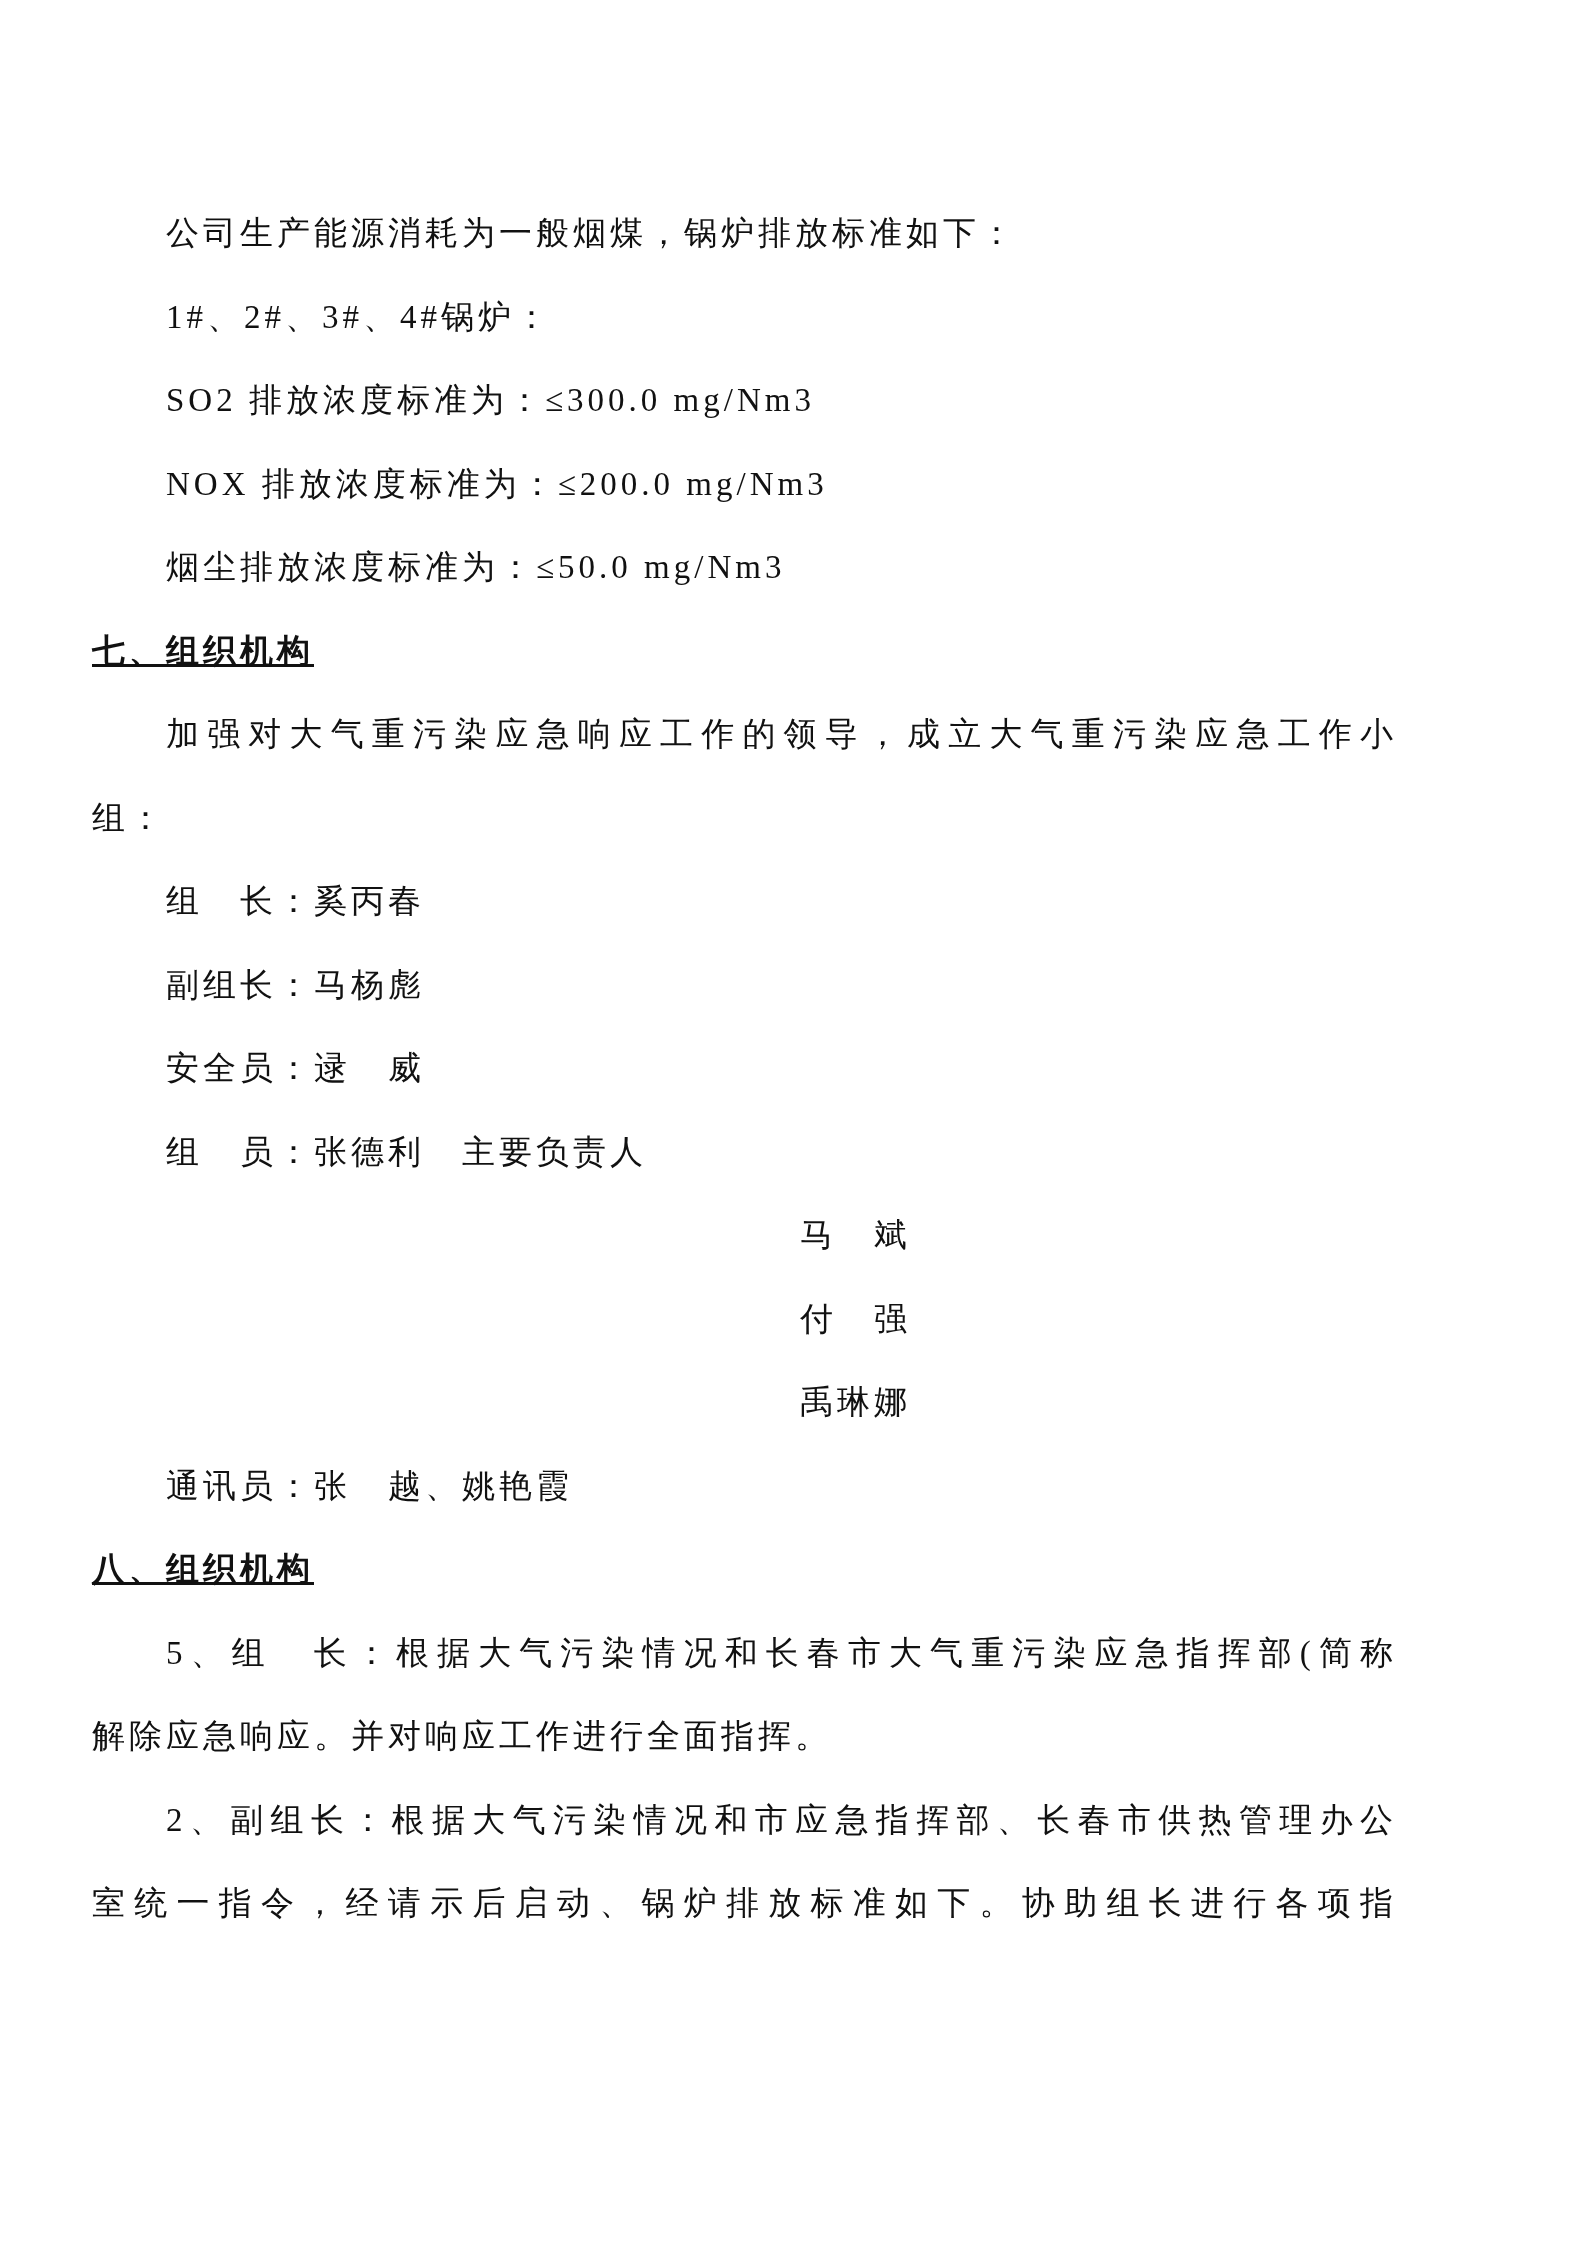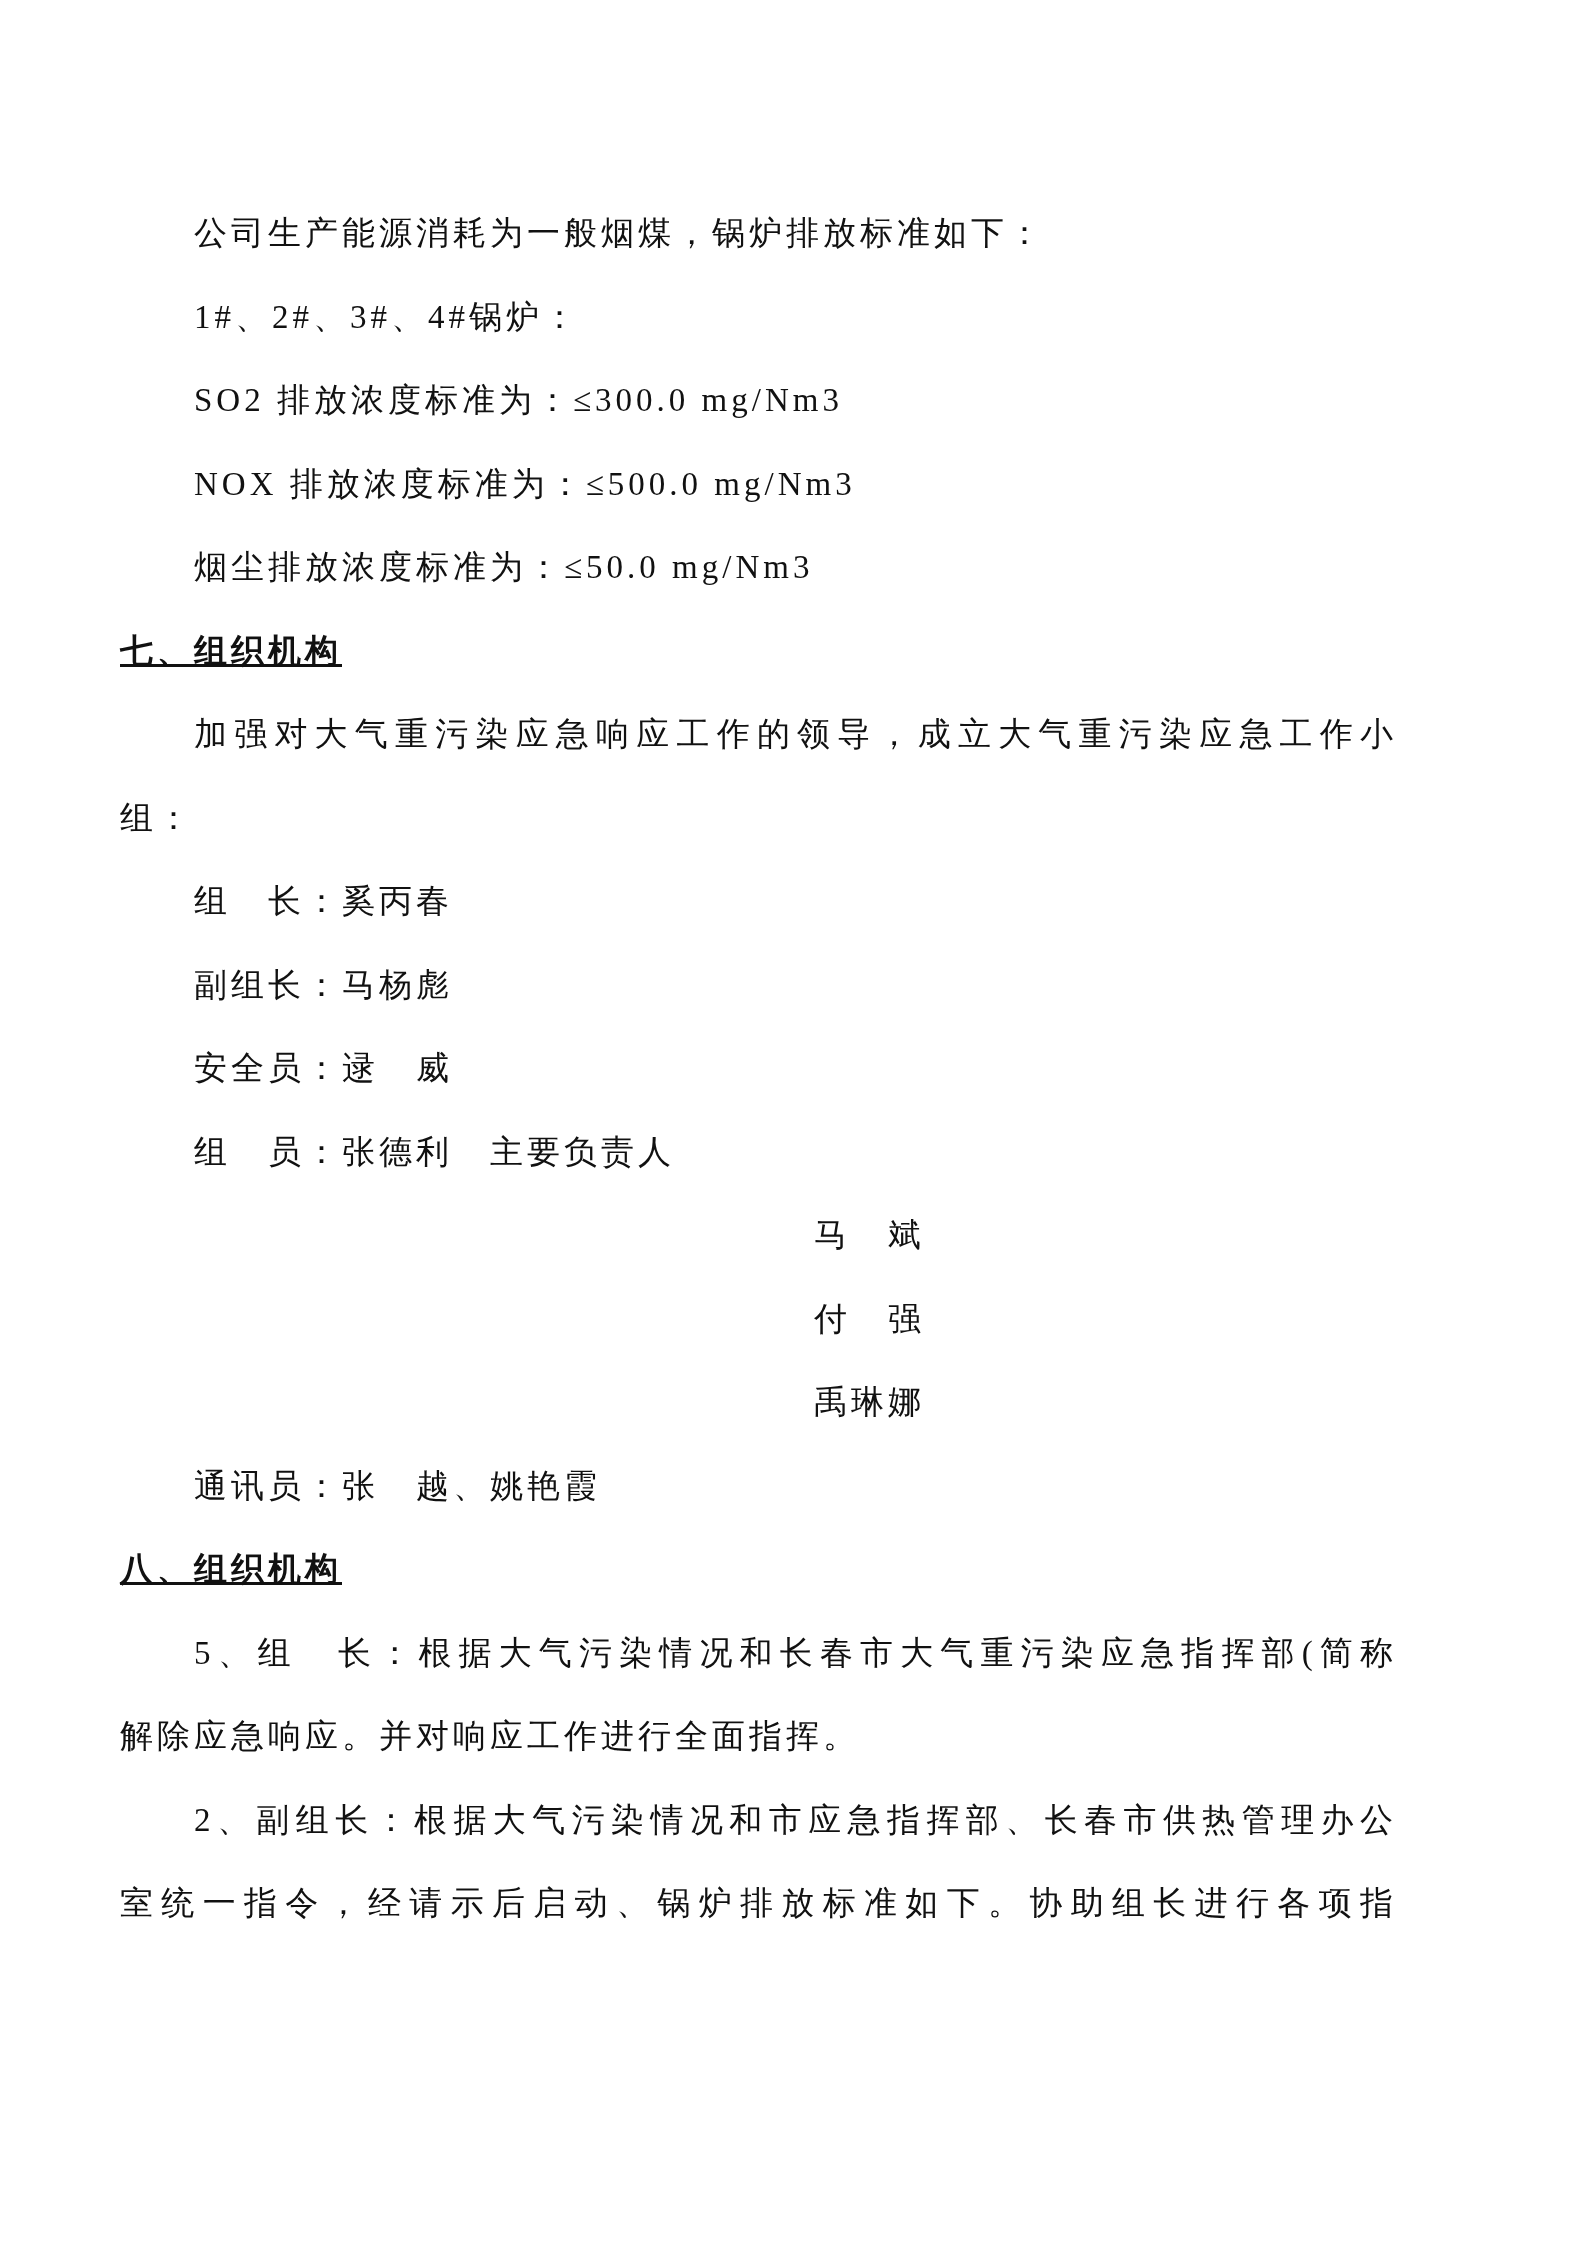--- a/index.html
+++ b/index.html
@@ -6,21 +6,21 @@
     margin: 0;
     padding: 0;
     background: #ffffff;
   }
   .page {
     position: relative;
     width: 1587px;
     height: 2245px;
     background: #ffffff;
     box-sizing: border-box;
-    padding: 192px 190px 0 120px;
+    padding: 192px 190px 0 92px;
     overflow: hidden;
     font-family: "Liberation Serif", "DejaVu Serif", serif;
   }
   .line {
     margin: 0;
     padding: 0;
     font-size: 33px;
     line-height: 83.5px;
     letter-spacing: 4px;
     color: #111111;
@@ -37,21 +37,21 @@
   
   .full { text-align: justify; text-align-last: justify; }
 </style>
 </head>
 <body>
 
 <div class="page">
   <p class="line indent">公司生产能源消耗为一般烟煤，锅炉排放标准如下：</p>
   <p class="line indent">1#、2#、3#、4#锅炉：</p>
   <p class="line indent">SO2 排放浓度标准为：≤300.0 mg/Nm3</p>
-  <p class="line indent">NOX 排放浓度标准为：≤500.0 mg/Nm3</p>
+  <p class="line indent">NOX 排放浓度标准为：≤200.0 mg/Nm3</p>
   <p class="line indent">烟尘排放浓度标准为：≤50.0 mg/Nm3</p>
   <p class="line heading">七、组织机构</p>
   <p class="line indent full">加强对大气重污染应急响应工作的领导，成立大气重污染应急工作小</p>
   <p class="line flush">组：</p>
   <p class="line indent">组　长：奚丙春</p>
   <p class="line indent">副组长：马杨彪</p>
   <p class="line indent">安全员：逯　威</p>
   <p class="line indent">组　员：张德利　主要负责人</p>
   <p class="line indent6">马　斌</p>
   <p class="line indent6">付　强</p>

